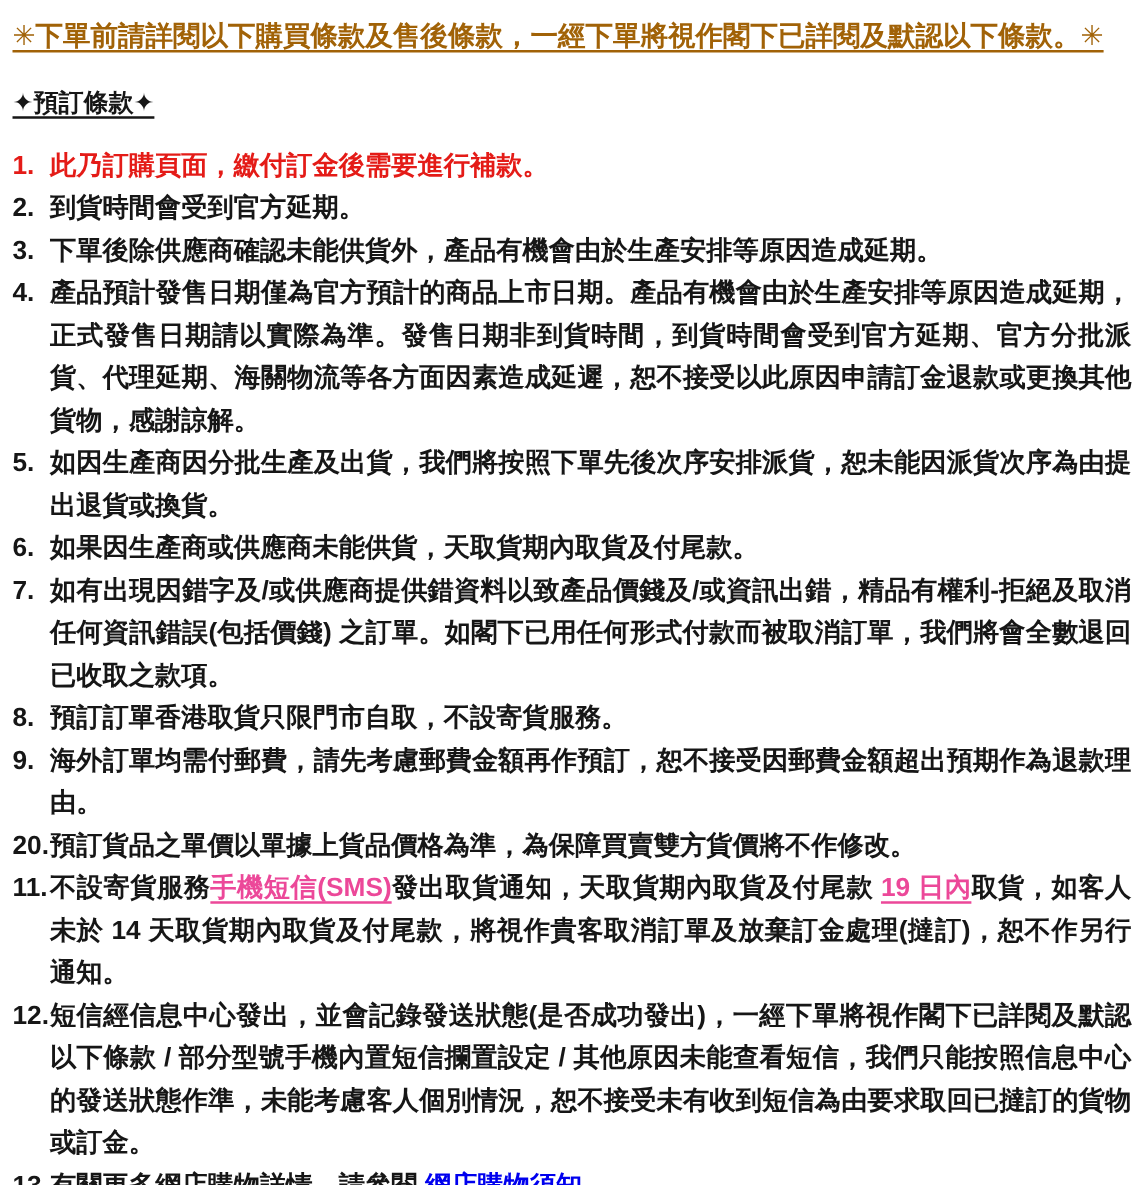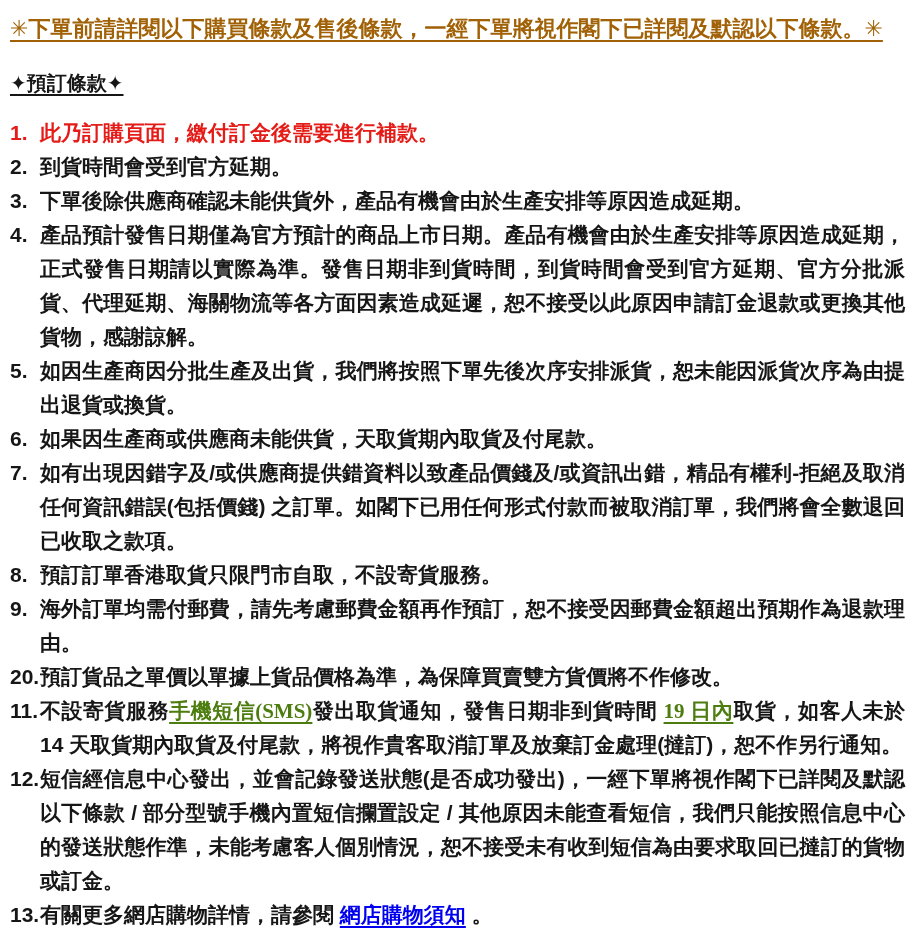--- a/index.html
+++ b/index.html
@@ -44,25 +44,24 @@
     text-align: justify;
   }
   li.term-item > .num {
     position: absolute;
     left: 0;
     top: 0;
     white-space: nowrap;
   }
   li.term-item.red { color: #e41b17; }
   .seg-red-underline {
-    color: #4d7c0f;
+    color: #ec4899;
     text-decoration: underline;
     text-decoration-thickness: 2px;
     text-underline-offset: 4px;
-    font-family: Liberation Serif, serif;
   }
   a.seg-link {
     color: #0000ee;
     text-decoration: underline;
     text-decoration-thickness: 2px;
     text-underline-offset: 4px;
     cursor: pointer;
   }
 </style>
 </head>
@@ -76,16 +75,16 @@
     <li class="term-item red"><span class="num">1.</span><span class="seg-plain">此乃訂購頁面，繳付訂金後需要進行補款。</span></li>
     <li class="term-item"><span class="num">2.</span><span class="seg-plain">到貨時間會受到官方延期。</span></li>
     <li class="term-item"><span class="num">3.</span><span class="seg-plain">下單後除供應商確認未能供貨外，產品有機會由於生產安排等原因造成延期。</span></li>
     <li class="term-item"><span class="num">4.</span><span class="seg-plain">產品預計發售日期僅為官方預計的商品上市日期。產品有機會由於生產安排等原因造成延期，正式發售日期請以實際為準。發售日期非到貨時間，到貨時間會受到官方延期、官方分批派貨、代理延期、海關物流等各方面因素造成延遲，恕不接受以此原因申請訂金退款或更換其他貨物，感謝諒解。</span></li>
     <li class="term-item"><span class="num">5.</span><span class="seg-plain">如因生產商因分批生產及出貨，我們將按照下單先後次序安排派貨，恕未能因派貨次序為由提出退貨或換貨。</span></li>
     <li class="term-item"><span class="num">6.</span><span class="seg-plain">如果因生產商或供應商未能供貨，天取貨期內取貨及付尾款。</span></li>
     <li class="term-item"><span class="num">7.</span><span class="seg-plain">如有出現因錯字及/或供應商提供錯資料以致產品價錢及/或資訊出錯，精品有權利-拒絕及取消任何資訊錯誤(包括價錢) 之訂單。如閣下已用任何形式付款而被取消訂單，我們將會全數退回已收取之款項。</span></li>
     <li class="term-item"><span class="num">8.</span><span class="seg-plain">預訂訂單香港取貨只限門市自取，不設寄貨服務。</span></li>
     <li class="term-item"><span class="num">9.</span><span class="seg-plain">海外訂單均需付郵費，請先考慮郵費金額再作預訂，恕不接受因郵費金額超出預期作為退款理由。</span></li>
     <li class="term-item"><span class="num">20.</span><span class="seg-plain">預訂貨品之單價以單據上貨品價格為準，為保障買賣雙方貨價將不作修改。</span></li>
-    <li class="term-item"><span class="num">11.</span><span class="seg-plain">不設寄貨服務</span><span class="seg-red-underline">手機短信(SMS)</span><span class="seg-plain">發出取貨通知，發售日期非到貨時間 </span><span class="seg-red-underline">19 日內</span><span class="seg-plain">取貨，如客人未於 14 天取貨期內取貨及付尾款，將視作貴客取消訂單及放棄訂金處理(撻訂)，恕不作另行通知。</span></li>
+    <li class="term-item"><span class="num">11.</span><span class="seg-plain">不設寄貨服務</span><span class="seg-red-underline">手機短信(SMS)</span><span class="seg-plain">發出取貨通知，天取貨期內取貨及付尾款 </span><span class="seg-red-underline">19 日內</span><span class="seg-plain">取貨，如客人未於 14 天取貨期內取貨及付尾款，將視作貴客取消訂單及放棄訂金處理(撻訂)，恕不作另行通知。</span></li>
     <li class="term-item"><span class="num">12.</span><span class="seg-plain">短信經信息中心發出，並會記錄發送狀態(是否成功發出)，一經下單將視作閣下已詳閱及默認以下條款 / 部分型號手機內置短信攔置設定 / 其他原因未能查看短信，我們只能按照信息中心的發送狀態作準，未能考慮客人個別情況，恕不接受未有收到短信為由要求取回已撻訂的貨物或訂金。</span></li>
     <li class="term-item"><span class="num">13.</span><span class="seg-plain">有關更多網店購物詳情，請參閱 </span><a class="seg-link" href="#">網店購物須知</a><span class="seg-plain"> 。</span></li>
   </ul>
 
 </body></html>

